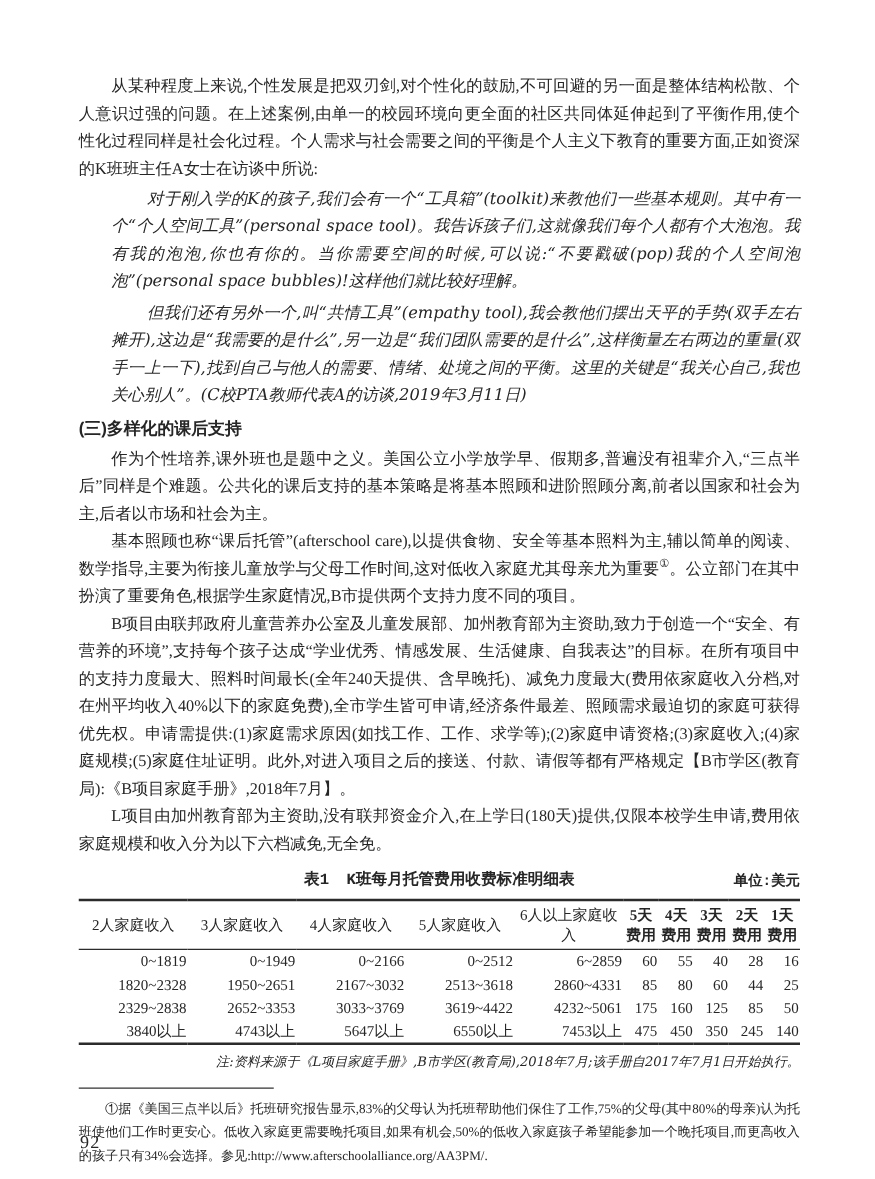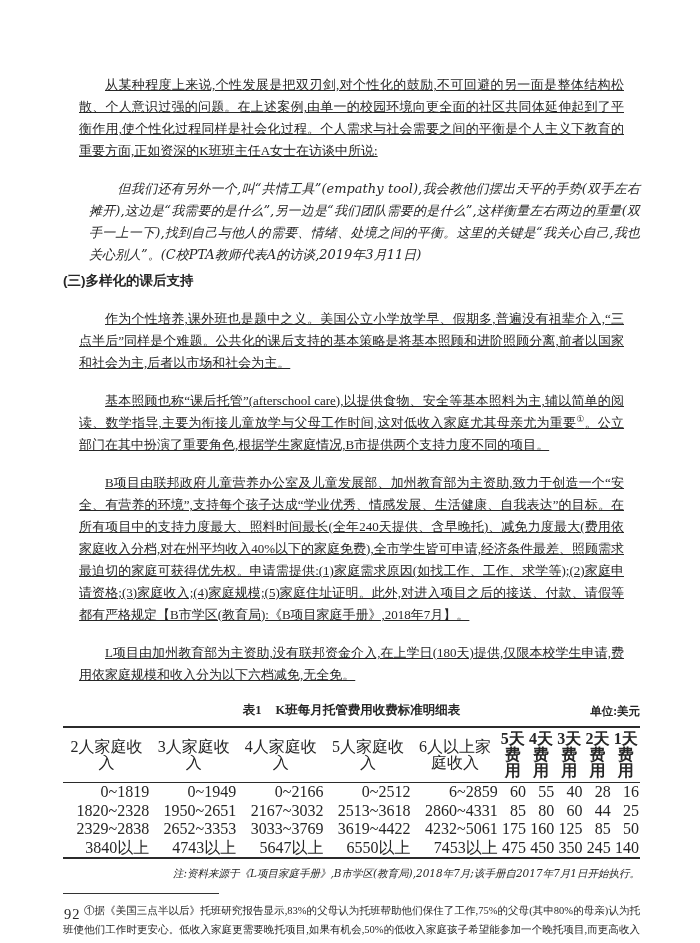--- a/index.html
+++ b/index.html
@@ -17,22 +17,21 @@
     color: #262626;
   }
   .content {
     padding: 58px 60px 0 63px;
   }
   .para {
     font-size: 13px;
     line-height: 22px;
     text-align: justify;
     text-indent: 2em;
-    margin: 16px;
-    text-decoration: underline;
+    margin: 0;
   }
   .quote {
     font-size: 13px;
     line-height: 22px;
     text-align: justify;
     text-indent: 2.2em;
     margin: 3px 0 3px 26px;
     font-style: italic;
     font-family: "DejaVu Serif", serif;
   }
@@ -46,38 +45,38 @@
   .sup-ref {
     font-size: 9px;
     vertical-align: super;
     line-height: 0;
   }
   .table-caption-row {
     position: relative;
     margin-top: 9px;
     height: 18px;
     text-align: center;
-    font-family: Liberation Serif, serif;
+    font-family: Liberation Mono, monospace;
     font-weight: bold;
     font-size: 12.5px;
   }
   .table-caption-row .cap-label { margin-right: 14px; }
   .table-caption-row .unit {
     position: absolute;
     right: 0;
     top: 2px;
     font-size: 11.5px;
   }
   table.fee-table {
     width: 100%;
     border-collapse: collapse;
     margin-top: 6px;
     border-top: 2px solid #2b2b2b;
     border-bottom: 2px solid #2b2b2b;
-    font-size: 16px;
+    font-size: 12px;
   }
   table.fee-table thead tr {
     border-bottom: 1px solid #2b2b2b;
   }
   table.fee-table th {
     font-weight: normal;
     padding: 3px 1px;
     line-height: 16px;
     text-align: center;
     vertical-align: middle;
@@ -121,20 +120,21 @@
   }
 </style>
 </head>
 <body>
 
 <div class="page">
   <div class="content">
 
     <p class="para">从某种程度上来说,个性发展是把双刃剑,对个性化的鼓励,不可回避的另一面是整体结构松散、个人意识过强的问题。在上述案例,由单一的校园环境向更全面的社区共同体延伸起到了平衡作用,使个性化过程同样是社会化过程。个人需求与社会需要之间的平衡是个人主义下教育的重要方面,正如资深的K班班主任A女士在访谈中所说:</p>
 
+    <p class="quote">对于刚入学的K的孩子,我们会有一个“工具箱”(toolkit)来教他们一些基本规则。其中有一个“个人空间工具”(personal space tool)。我告诉孩子们,这就像我们每个人都有个大泡泡。我有我的泡泡,你也有你的。当你需要空间的时候,可以说:“不要戳破(pop)我的个人空间泡泡”(personal space bubbles)!这样他们就比较好理解。</p>
 
     <p class="quote">但我们还有另外一个,叫“共情工具”(empathy tool),我会教他们摆出天平的手势(双手左右摊开),这边是“我需要的是什么”,另一边是“我们团队需要的是什么”,这样衡量左右两边的重量(双手一上一下),找到自己与他人的需要、情绪、处境之间的平衡。这里的关键是“我关心自己,我也关心别人”。(C校PTA教师代表A的访谈,2019年3月11日)</p>
 
     <h3 class="heading">(三)多样化的课后支持</h3>
 
     <p class="para">作为个性培养,课外班也是题中之义。美国公立小学放学早、假期多,普遍没有祖辈介入,“三点半后”同样是个难题。公共化的课后支持的基本策略是将基本照顾和进阶照顾分离,前者以国家和社会为主,后者以市场和社会为主。</p>
 
     <p class="para"><span>基本照顾也称“课后托管”(afterschool care),以提供食物、安全等基本照料为主,辅以简单的阅读、数学指导,主要为衔接儿童放学与父母工作时间,这对低收入家庭尤其母亲尤为重要</span><span class="sup-ref">①</span><span>。公立部门在其中扮演了重要角色,根据学生家庭情况,B市提供两个支持力度不同的项目。</span></p>
 
     <p class="para">B项目由联邦政府儿童营养办公室及儿童发展部、加州教育部为主资助,致力于创造一个“安全、有营养的环境”,支持每个孩子达成“学业优秀、情感发展、生活健康、自我表达”的目标。在所有项目中的支持力度最大、照料时间最长(全年240天提供、含早晚托)、减免力度最大(费用依家庭收入分档,对在州平均收入40%以下的家庭免费),全市学生皆可申请,经济条件最差、照顾需求最迫切的家庭可获得优先权。申请需提供:(1)家庭需求原因(如找工作、工作、求学等);(2)家庭申请资格;(3)家庭收入;(4)家庭规模;(5)家庭住址证明。此外,对进入项目之后的接送、付款、请假等都有严格规定【B市学区(教育局):《B项目家庭手册》,2018年7月】。</p>

